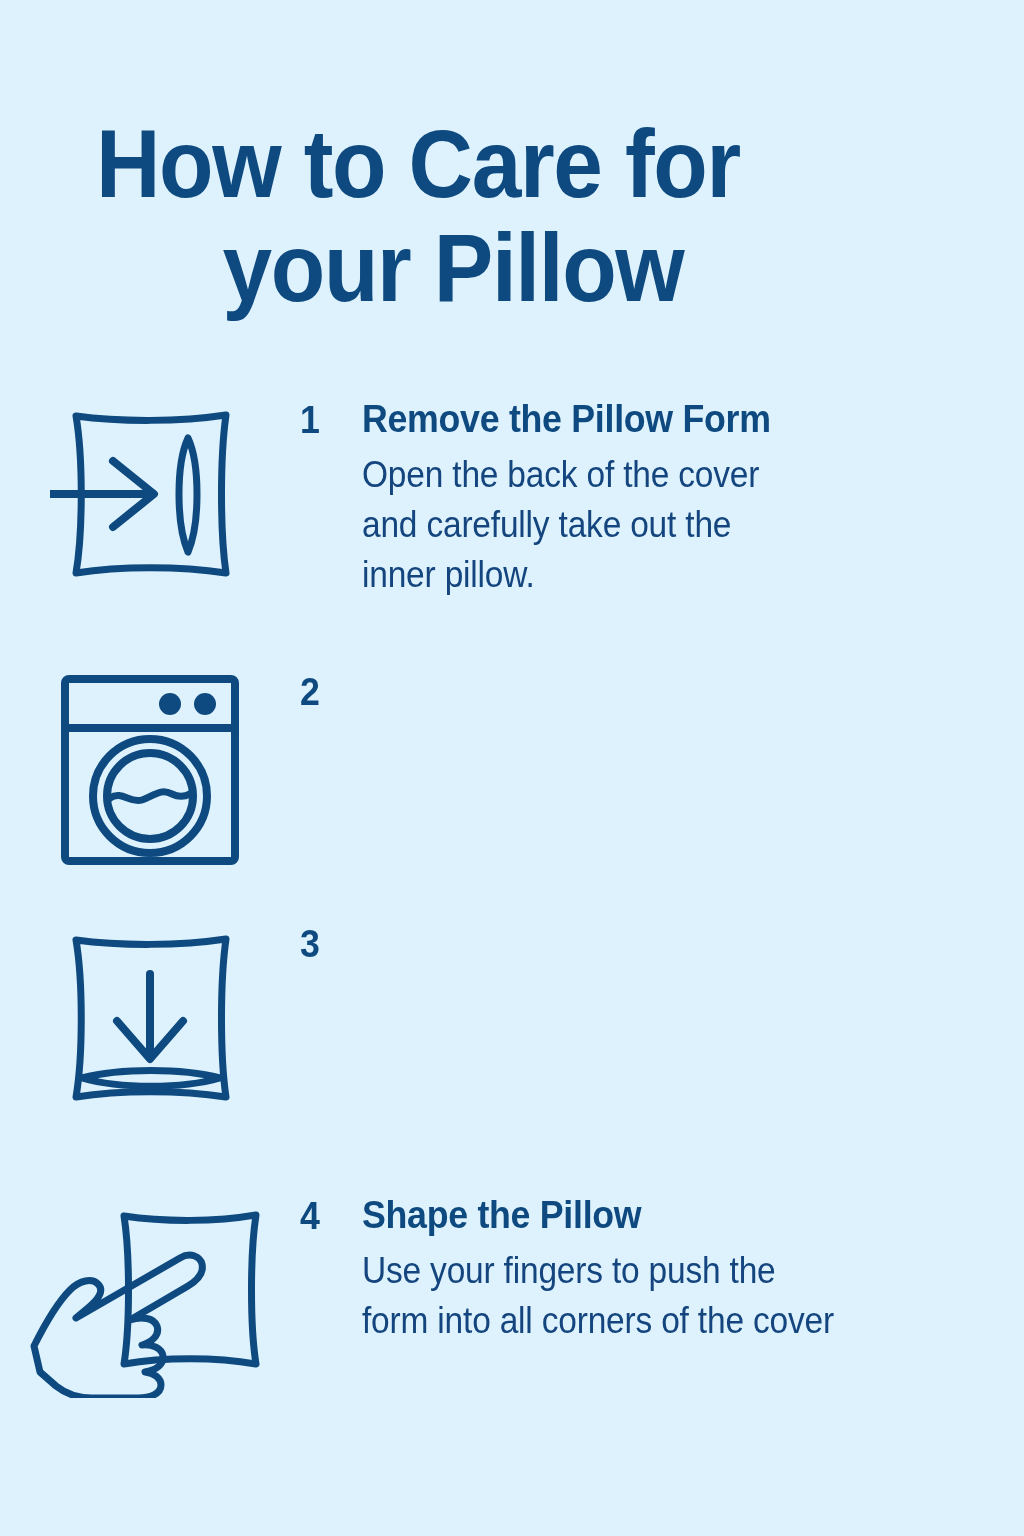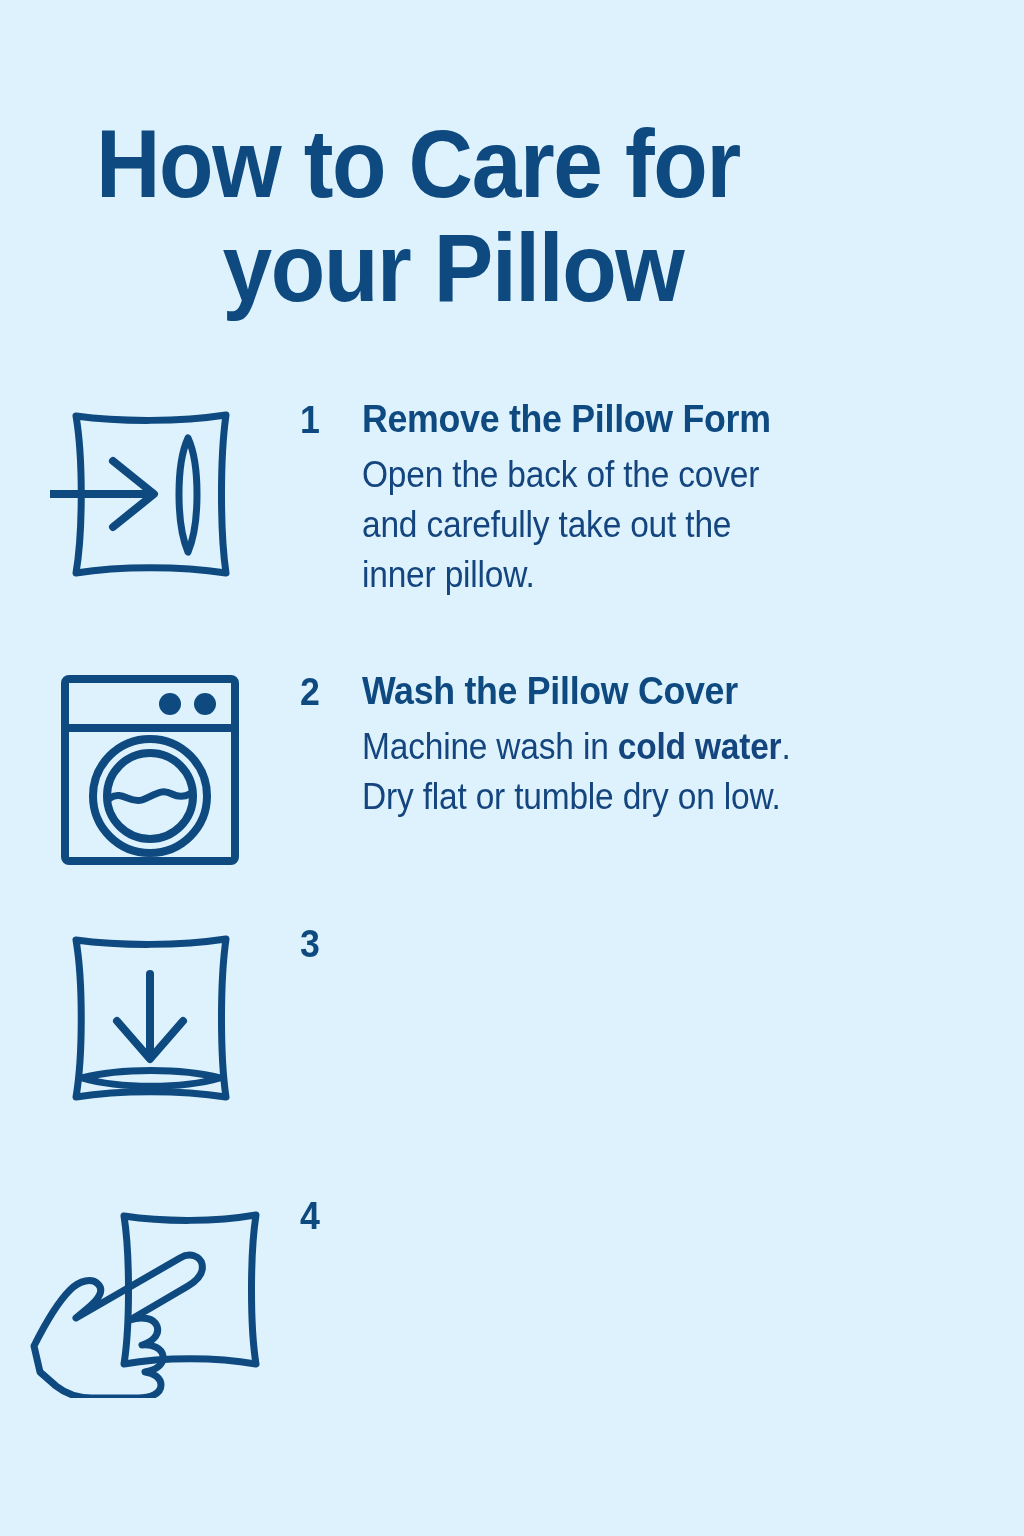--- a/index.html
+++ b/index.html
@@ -172,27 +172,20 @@
           <path class="ink" stroke-width="8" d="M5 54 L175 54"></path>
           <circle class="ink-fill" cx="110" cy="30" r="11"></circle>
           <circle class="ink-fill" cx="145" cy="30" r="11"></circle>
           <circle class="ink" stroke-width="8" cx="90" cy="122" r="57"></circle>
           <circle class="ink" stroke-width="8" cx="90" cy="122" r="43"></circle>
           <path class="ink" stroke-width="7" d="M50 124 C62 116, 70 130, 82 126 C94 122, 100 114, 112 120 C120 124, 126 122, 130 120"></path>
         </svg>
       </span>
     </div>
     <div class="num-cell">2</div>
-    <div class="text-cell">
-      <h2 class="step-heading">Wash the Pillow Cover</h2>
-      <p class="step-body">
-        <span class="line"><span>Machine wash in </span><b>cold water</b><span>.</span></span>
-        <span class="line">Dry flat or tumble dry on low.</span>
-      </p>
-    </div>
   </div>
 
   <div class="step" id="step-3">
     <div class="icon-cell">
       <span>
         <svg width="200" height="185" viewBox="0 0 200 185" aria-hidden="true">
           <path class="ink" stroke-width="7" d="M26 14 C70 20, 130 20, 176 13 C170 55, 170 130, 176 171
                C130 164, 70 164, 26 171 C33 130, 33 55, 26 14 Z"></path>
           <path class="ink" stroke-width="8" d="M100 48 L100 130"></path>
           <path class="ink" stroke-width="8" d="M67 95 L100 133 L133 95"></path>
@@ -224,15 +217,22 @@
                C138 167, 129 172, 119 174
                C128 175, 135 180, 135 187
                C135 196, 124 200, 112 200
                L66 200
                C52 200, 40 196, 30 188
                L14 174 Z"></path>
         </svg>
       </span>
     </div>
     <div class="num-cell">4</div>
+    <div class="text-cell">
+      <h2 class="step-heading">Shape the Pillow</h2>
+      <p class="step-body">
+        <span class="line">Use your fingers to push the</span>
+        <span class="line">form into all corners of the cover</span>
+      </p>
+    </div>
   </div>
 
 </div>
 
 </body></html>

